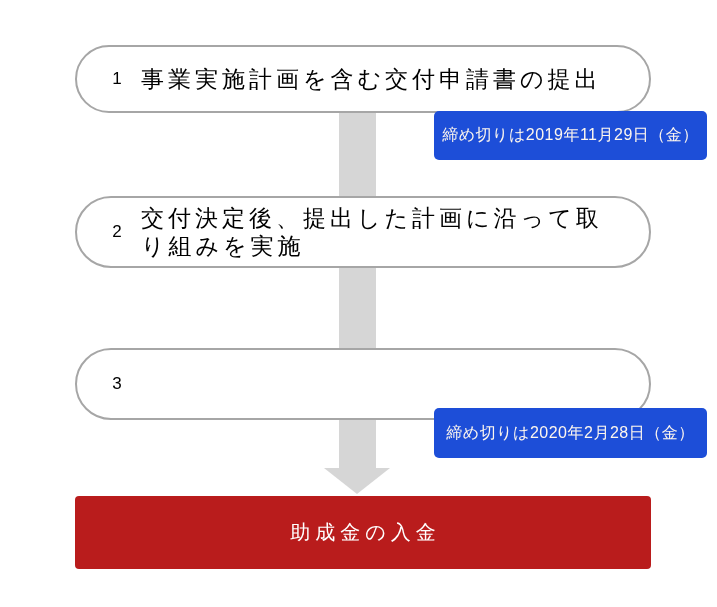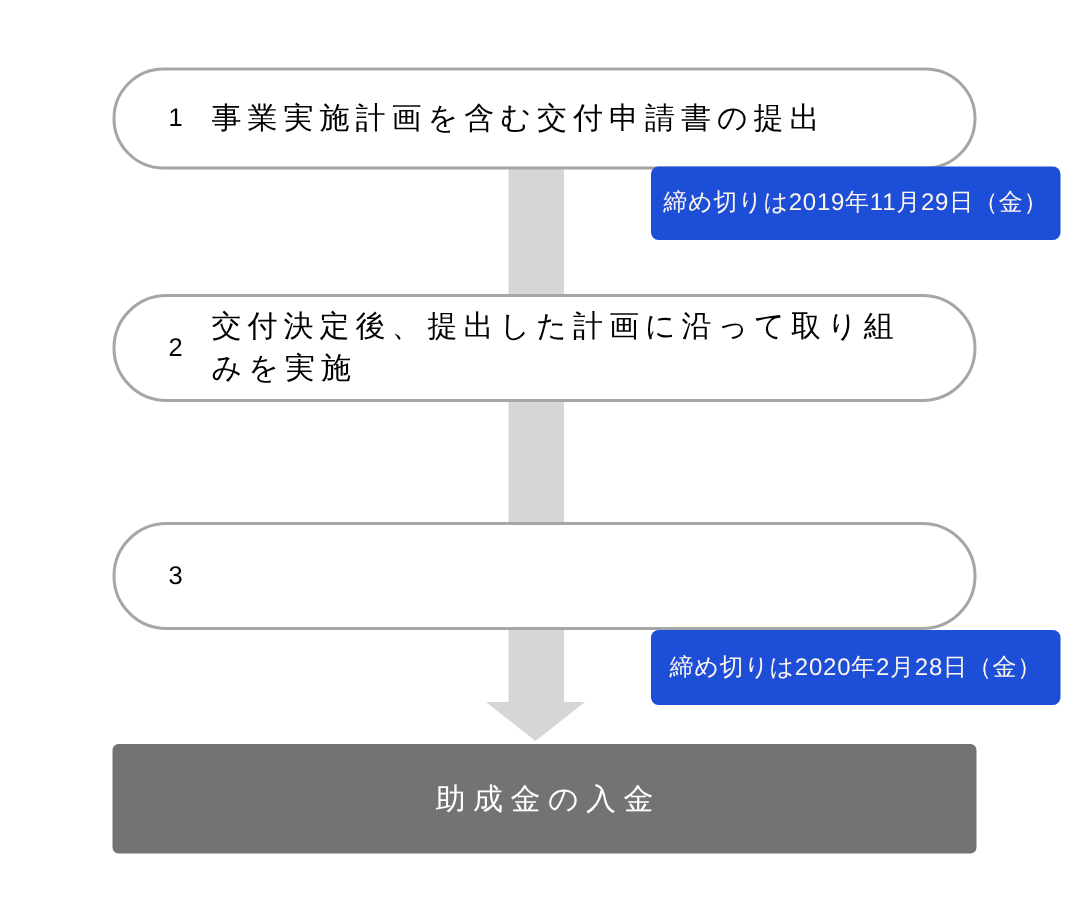--- a/index.html
+++ b/index.html
@@ -52,55 +52,55 @@
 
   .step-number {
     width: 24px;
     flex: 0 0 24px;
     font-size: 17px;
     color: #000000;
     text-align: center;
     margin-right: 12px;
   }
   .step-label {
-    font-size: 20px;
+    font-size: 23px;
     letter-spacing: 4px;
     line-height: 28px;
     color: #000000;
     max-width: 474px;
   }
 
   
   .deadline-badge {
     position: absolute;
     left: 434px;
     width: 273px;
     height: 49px;
     background: #1d4ed8;
     border-radius: 5px;
     display: flex;
     align-items: center;
     justify-content: center;
     z-index: 2;
   }
   .deadline-badge.b1 { top: 111px; }
-  .deadline-badge.b2 { top: 420px; height: 50px; }
+  .deadline-badge.b2 { top: 408px; height: 50px; }
   .deadline-text {
     color: #fdf6ee;
     font-size: 16px;
     letter-spacing: 0.5px;
     white-space: nowrap;
   }
 
   
   .final-box {
     position: absolute;
     left: 75px; top: 496px;
     width: 576px; height: 73px;
-    background: #737373;
+    background: #b91c1c;
     border-radius: 4px;
     display: flex;
     align-items: center;
     justify-content: center;
     z-index: 1;
   }
   .final-label {
     color: #ffffff;
     font-size: 20px;
     letter-spacing: 5px;

